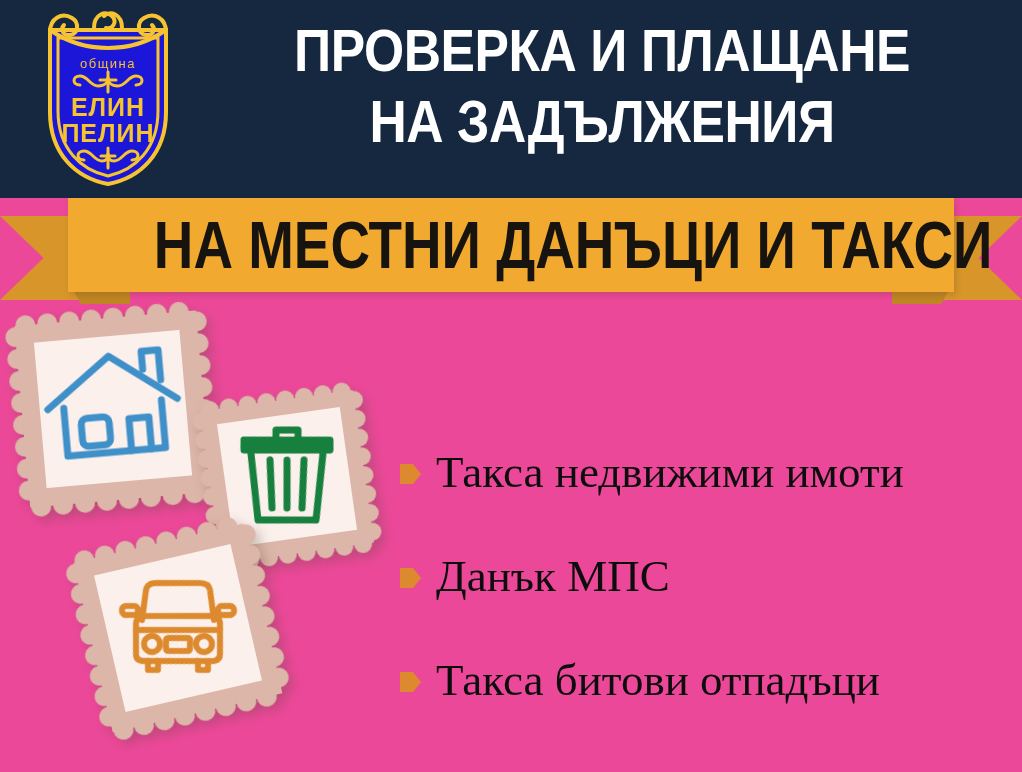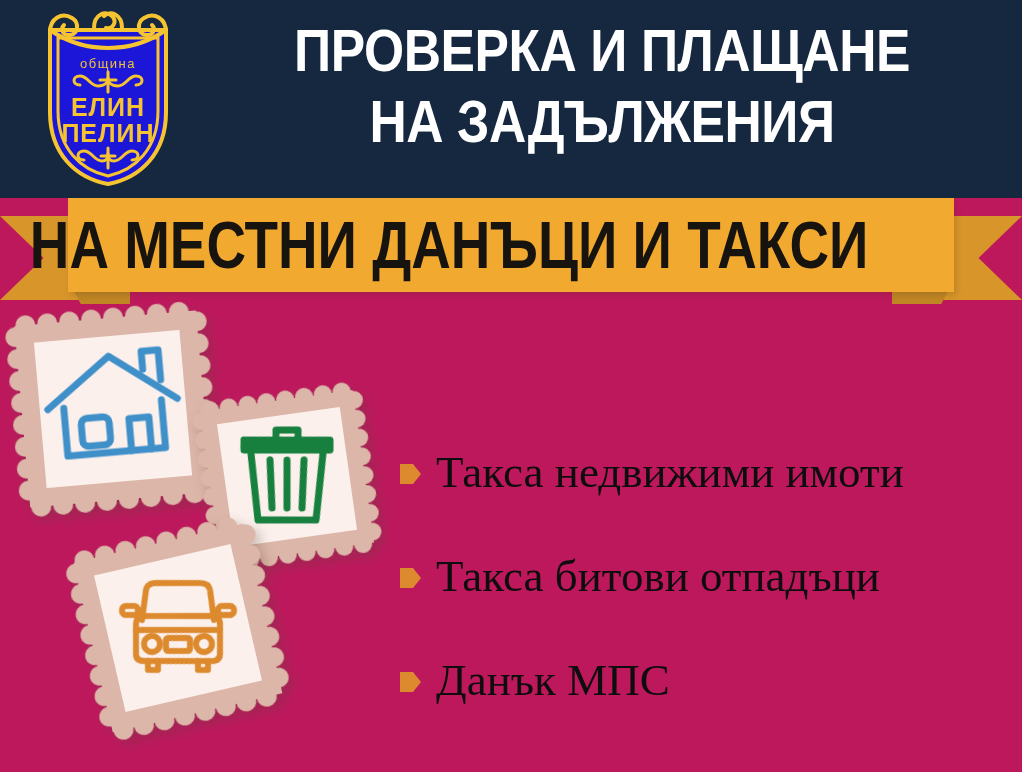--- a/index.html
+++ b/index.html
@@ -13,21 +13,21 @@
     overflow: hidden;
     background: #e9e4db;
     font-family: "Liberation Sans", sans-serif;
     -webkit-font-smoothing: antialiased;
   }
 
   #poster {
     position: relative;
     width: 1022px;
     height: 772px;
-    background: #be185d;
+    background: #ec4899;
     overflow: hidden;
   }
 
   
   .header-band {
     position: absolute;
     left: 0;
     top: 0;
     width: 1022px;
     height: 198px;
@@ -100,21 +100,21 @@
 
   .ribbon-center {
     position: absolute;
     left: 68px;
     top: 0px;
     width: 886px;
     height: 94px;
     background: #f2a92f;
     display: flex;
     align-items: center;
-    justify-content: flex-end;
+    justify-content: flex-start;
     box-shadow: 2px 3px 6px rgba(60,45,20,0.18);
   }
   .ribbon-text {
     color: #17140f;
     font-family: "Liberation Sans Narrow", "Liberation Sans", sans-serif;
     font-weight: 700;
     font-size: 66px;
     line-height: 1;
     letter-spacing: 0px;
     white-space: nowrap;
@@ -392,27 +392,27 @@
       </span>
       <span class="tax-label">Такса недвижими имоти</span>
     </div>
 
     <div class="tax-item">
       <span class="bullet">
         <svg width="22" height="26" viewBox="0 0 22 26" xmlns="http://www.w3.org/2000/svg">
           <path d="M0 3 L13 3 L21 13 L13 23 L0 23 Z" fill="#dd8a2e"></path>
         </svg>
       </span>
-      <span class="tax-label">Такса битови отпадъци</span>
+      <span class="tax-label">Данък МПС</span>
     </div>
 
     <div class="tax-item">
       <span class="bullet">
         <svg width="22" height="26" viewBox="0 0 22 26" xmlns="http://www.w3.org/2000/svg">
           <path d="M0 3 L13 3 L21 13 L13 23 L0 23 Z" fill="#dd8a2e"></path>
         </svg>
       </span>
-      <span class="tax-label">Данък МПС</span>
+      <span class="tax-label">Такса битови отпадъци</span>
     </div>
 
   </div>
 
 </div>
 
 </body></html>

